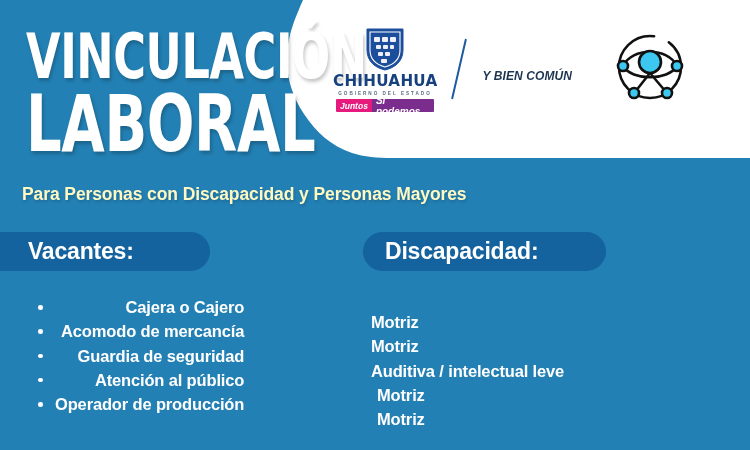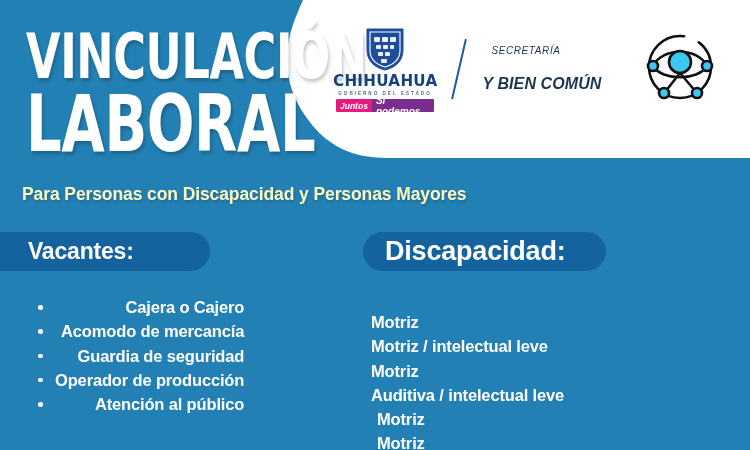--- a/index.html
+++ b/index.html
@@ -86,21 +86,21 @@
     margin:0 22px 0 24px;
     border-radius:2px;
   }
 
   .secretaria{
     color:#1b3551;font-style:italic;font-weight:bold;line-height:1.32;
     white-space:nowrap;
   }
   .sec-l1{font-size:10px;font-weight:normal;letter-spacing:0.6px;padding-left:9px;}
   .sec-l2{font-size:12.5px;letter-spacing:0.1px;}
-  .sec-l3{font-size:16px;letter-spacing:0.1px;margin-top:16px;}
+  .sec-l3{font-size:12px;letter-spacing:0.1px;margin-top:16px;}
 
   .net-icon{
     margin-left:40px;
   }
 
   
   .pill{
     position:absolute;
     background:#15639e;
     color:#ffffff;
@@ -113,21 +113,21 @@
     border-radius:20px;
     padding-left:62px;
     font-size:23px;
     letter-spacing:-0.2px;
     box-sizing:border-box;
   }
   .pill-discapacidad{
     left:363px;top:232px;width:243px;height:39px;
     border-radius:20px;
     padding-left:22px;
-    font-size:27px;
+    font-size:23px;
     letter-spacing:-0.2px;
     box-sizing:border-box;
   }
 
   
   .list-left{
     position:absolute;left:38px;top:295px;z-index:4;
     margin:0;padding:0;list-style:none;text-align:right;
   }
   .list-left li{
@@ -194,21 +194,20 @@
       <div class="chih-sub">GOBIERNO DEL ESTADO</div>
       <div class="chih-tag">
         <span class="tag-a">Juntos</span>
         <span class="tag-b">Sí podemos</span>
       </div>
     </div>
 
     <div class="divider-slash"></div>
 
     <div class="secretaria">
-      <div class="sec-l1">SECRETARÍA</div>
       <div class="sec-l3">Y BIEN COMÚN</div>
     </div>
 
     <div class="net-icon">
       <svg width="76" height="76" viewBox="0 0 76 76">
         <circle cx="38" cy="38" r="31" fill="none" stroke="#111111" stroke-width="2.6" stroke-dasharray="150 16 30 16" stroke-linecap="round"></circle>
         <path d="M11 37 C 20 18, 56 18, 65 37" fill="none" stroke="#111111" stroke-width="2.6" stroke-linecap="round"></path>
         <path d="M11 37 C 20 52, 56 52, 65 37" fill="none" stroke="#111111" stroke-width="2.6" stroke-linecap="round"></path>
         <line x1="38" y1="44" x2="23" y2="63" stroke="#111111" stroke-width="2.6" stroke-linecap="round"></line>
         <line x1="38" y1="44" x2="54" y2="63" stroke="#111111" stroke-width="2.6" stroke-linecap="round"></line>
@@ -221,26 +220,25 @@
     </div>
   </div>
 
   <div class="pill pill-vacantes">Vacantes:</div>
   <div class="pill pill-discapacidad">Discapacidad:</div>
 
   <ul class="list-left">
     <li>Cajera o Cajero</li>
     <li>Acomodo de mercancía</li>
     <li>Guardia de seguridad</li>
+    <li>Atención al público</li>
     <li>Operador de producción</li>
-    <li>Atención al público</li>
   </ul>
 
   <ul class="list-right">
     <li>Motriz</li>
-    <li>Motriz / intelectual leve</li>
     <li>Motriz</li>
     <li>Auditiva / intelectual leve</li>
     <li class="indent">Motriz</li>
     <li class="indent">Motriz</li>
   </ul>
 
 </div>
 
 </body></html>

